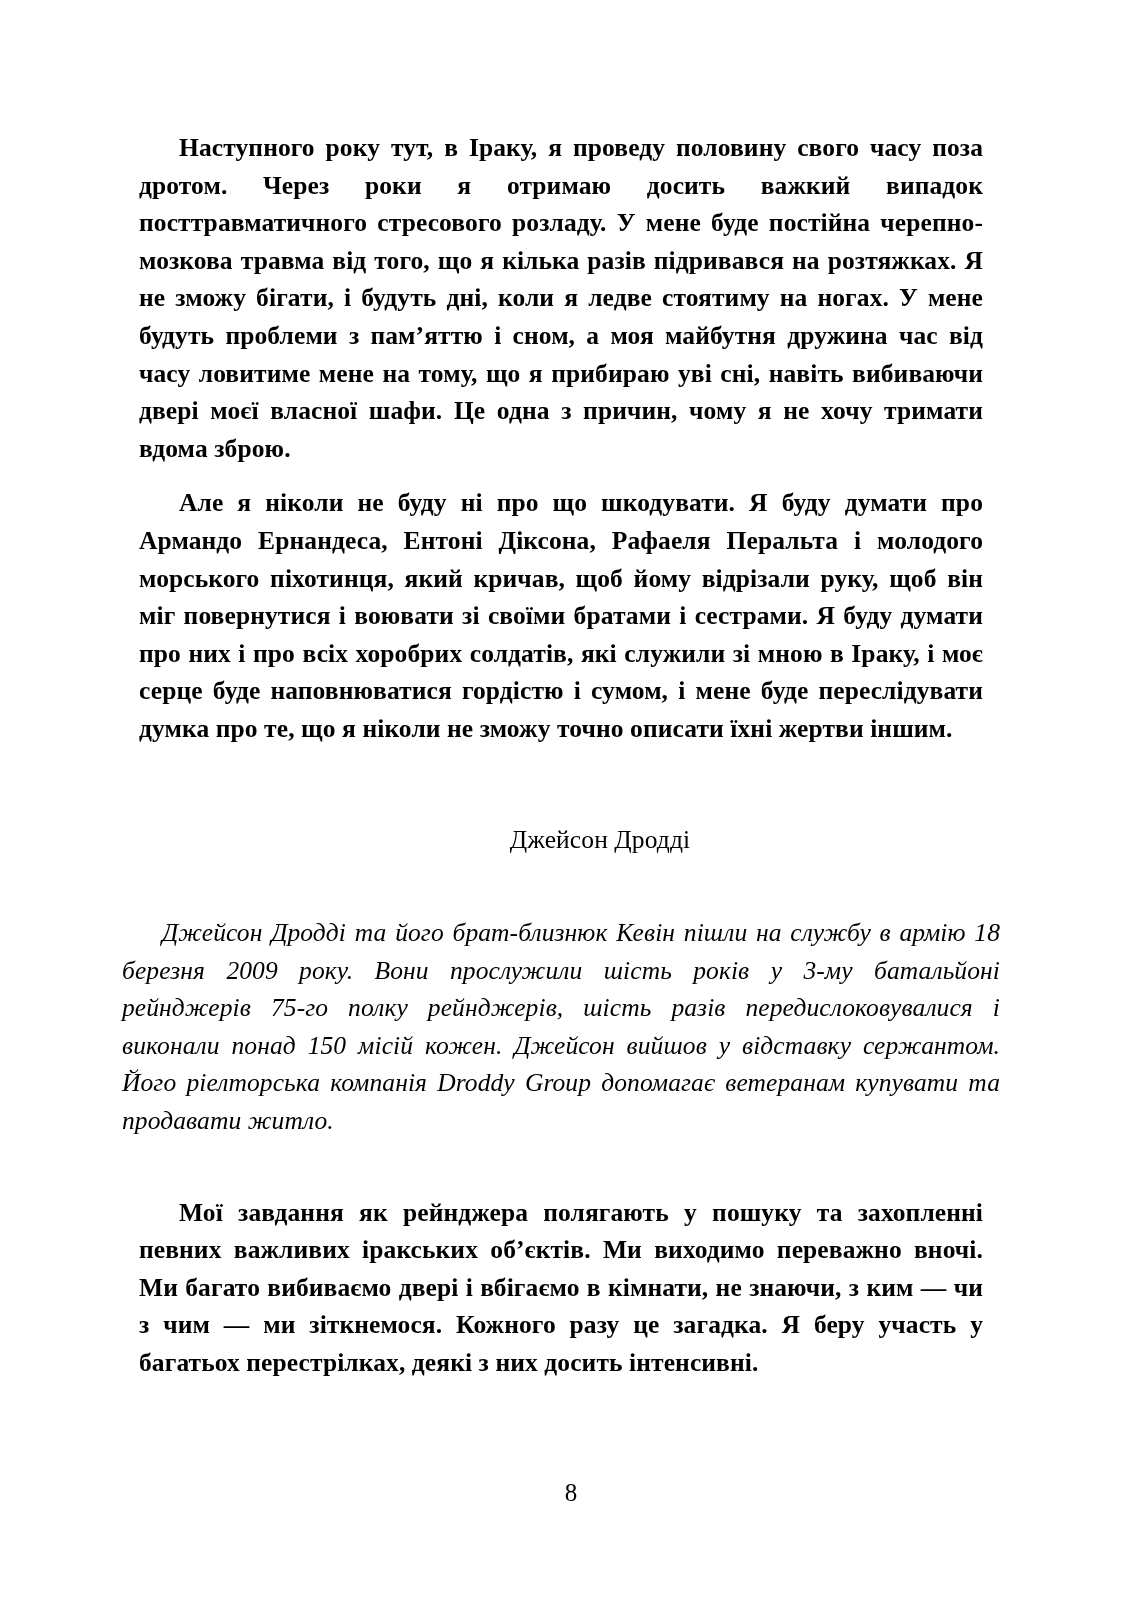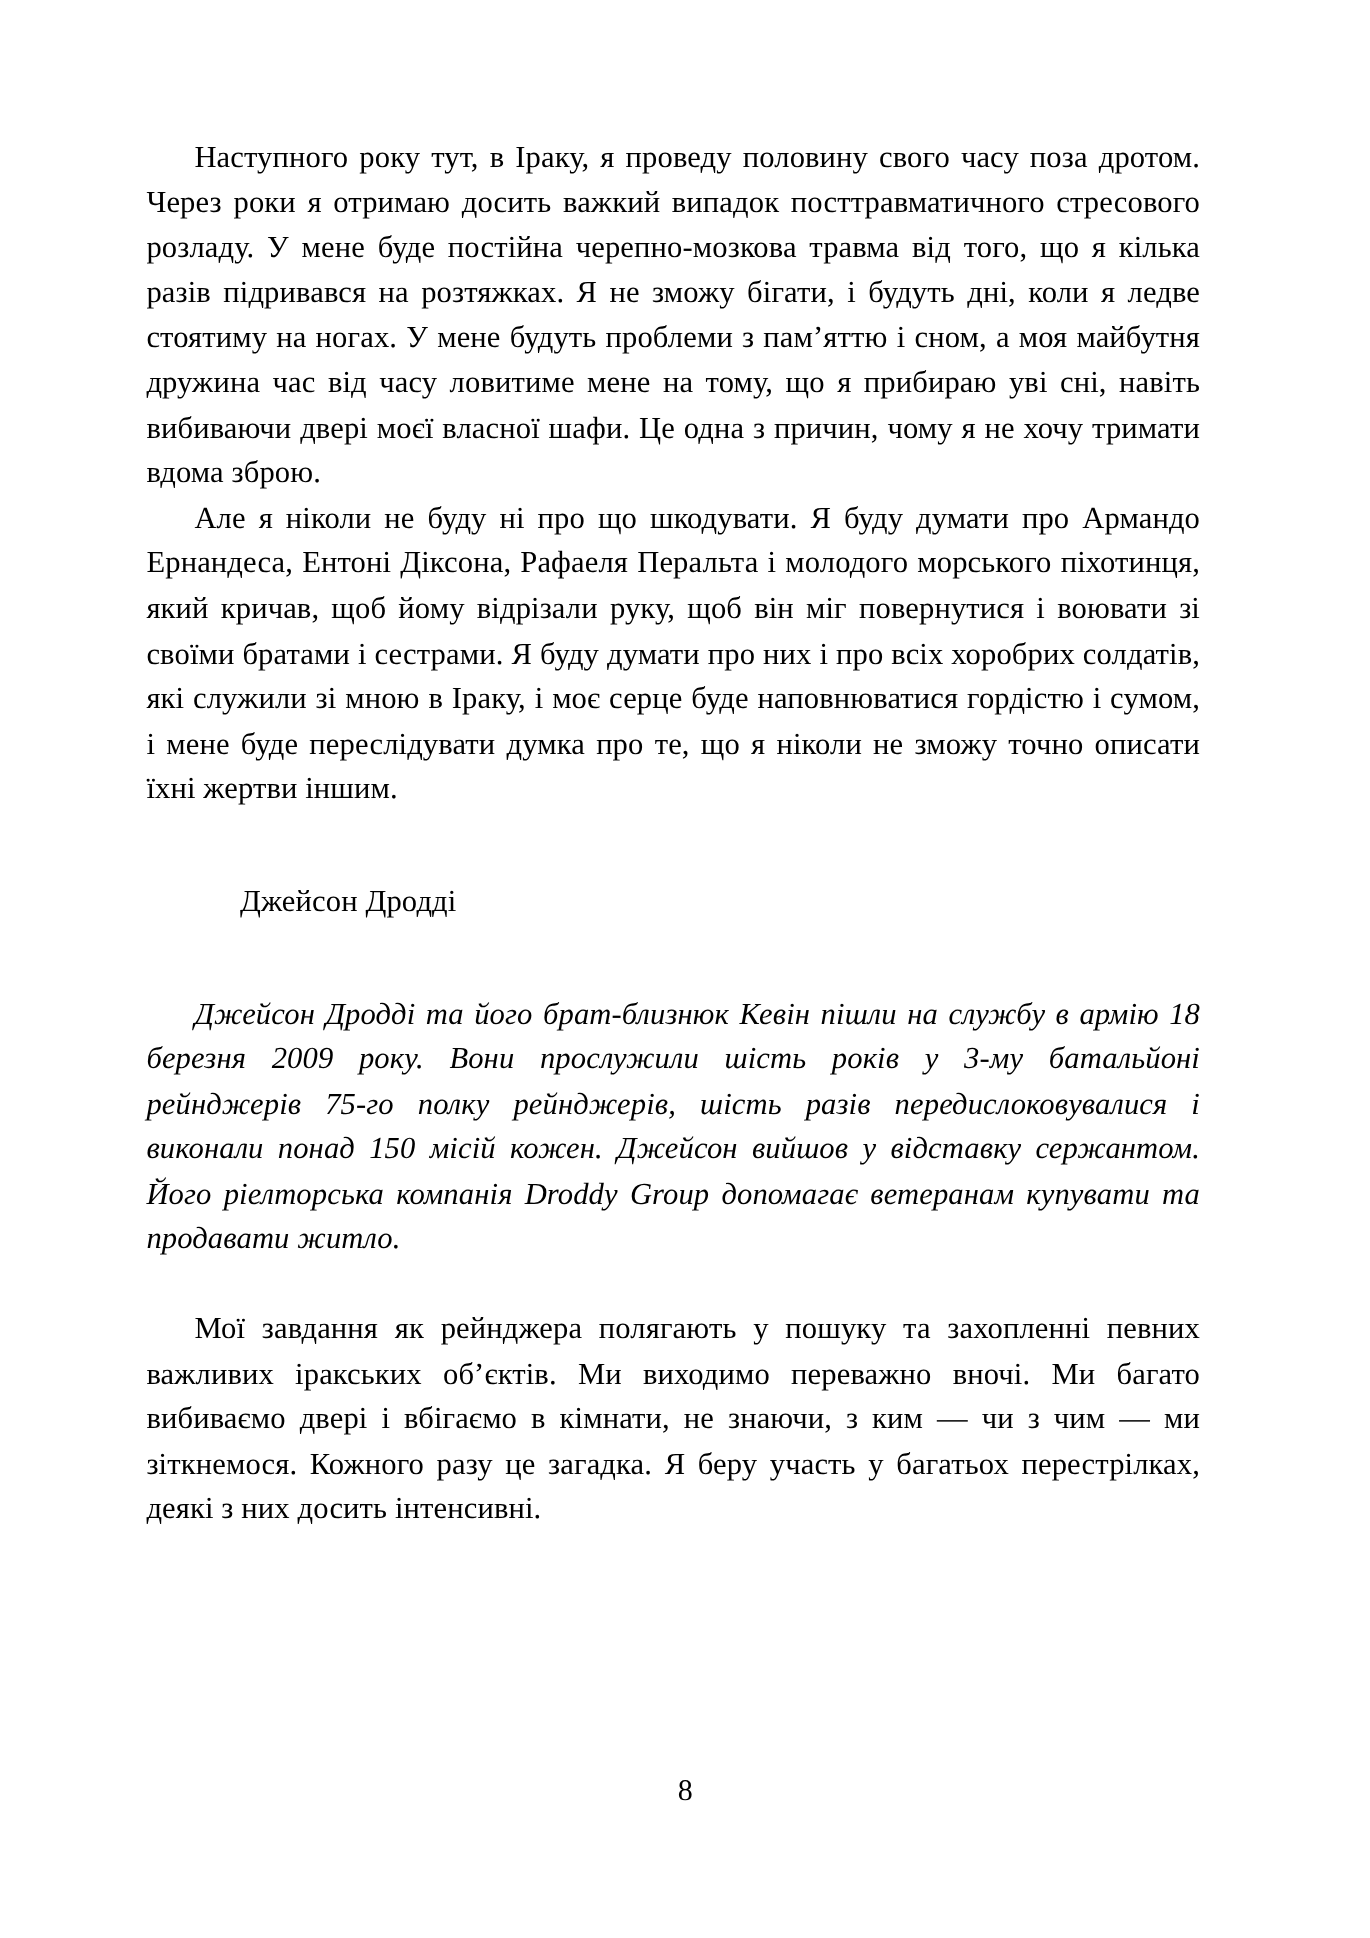--- a/index.html
+++ b/index.html
@@ -19,38 +19,39 @@
     overflow: hidden;
     box-sizing: border-box;
   }
   .content {
     position: absolute;
     left: 122px;
     top: 112px;
     width: 878px;
   }
   p.body-par {
-    margin: 0;
+    margin: 17px;
     font-size: 25.5px;
     line-height: 37.6px;
     text-align: justify;
     text-indent: 40px;
     text-justify: inter-word;
     hyphens: none;
     letter-spacing: 0.1px;
+    font-weight: bold;
   }
   .spacer-sm { height: 37px; }
   .spacer-md { height: 56px; }
   h2.person-heading {
     margin: 0;
     font-size: 25.5px;
     line-height: 37.6px;
     font-weight: normal;
     text-indent: 78px;
-    text-align: left;
+    text-align: center;
     letter-spacing: 0.1px;
   }
   p.bio-par {
     margin: 0;
     font-size: 25.5px;
     line-height: 37.6px;
     font-style: italic;
     text-align: justify;
     text-indent: 40px;
     letter-spacing: 0.1px;

